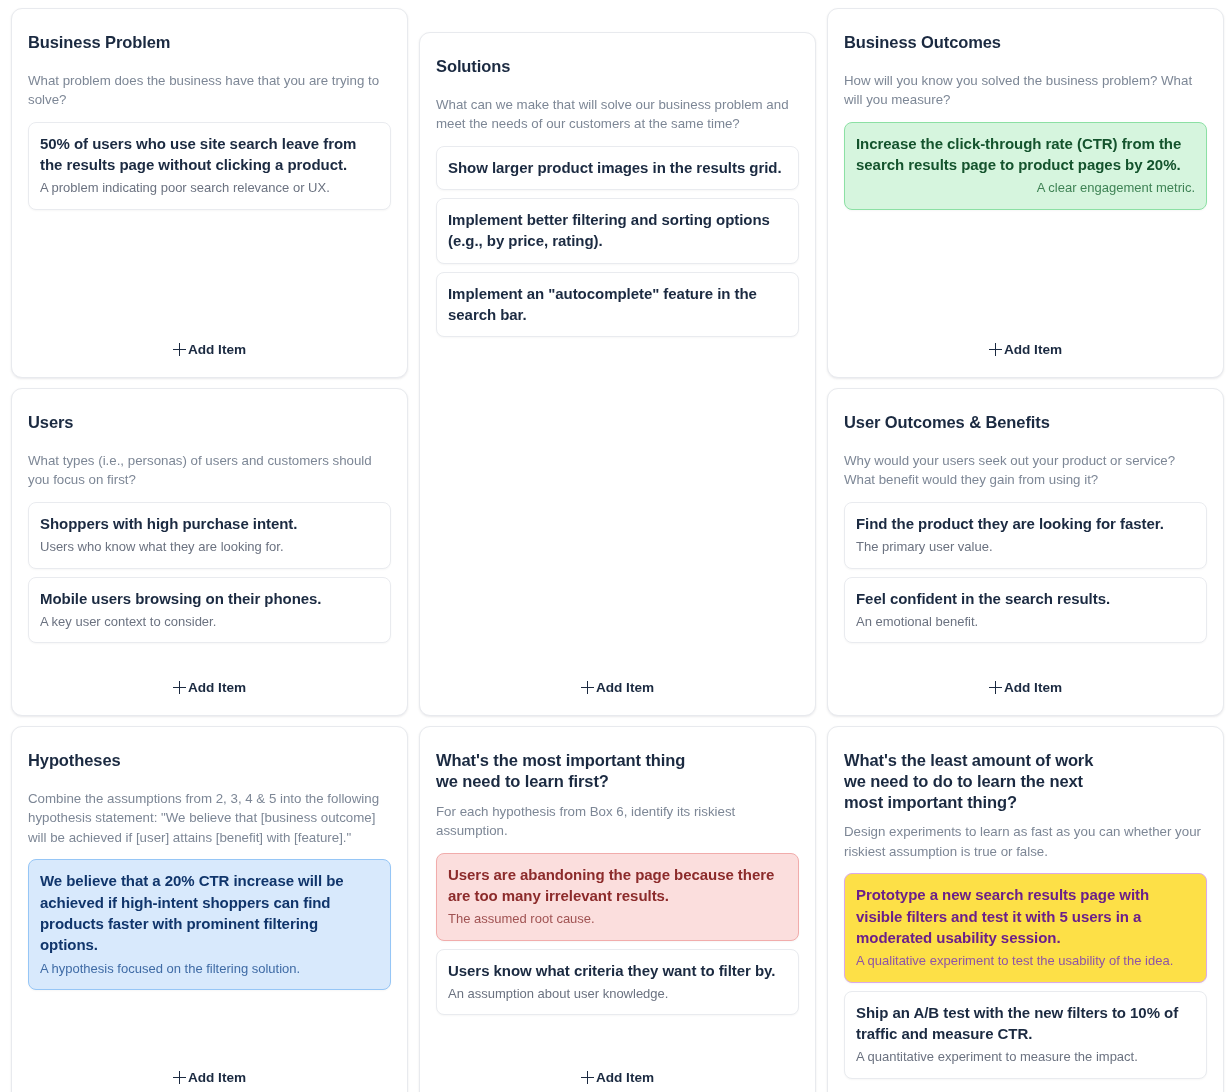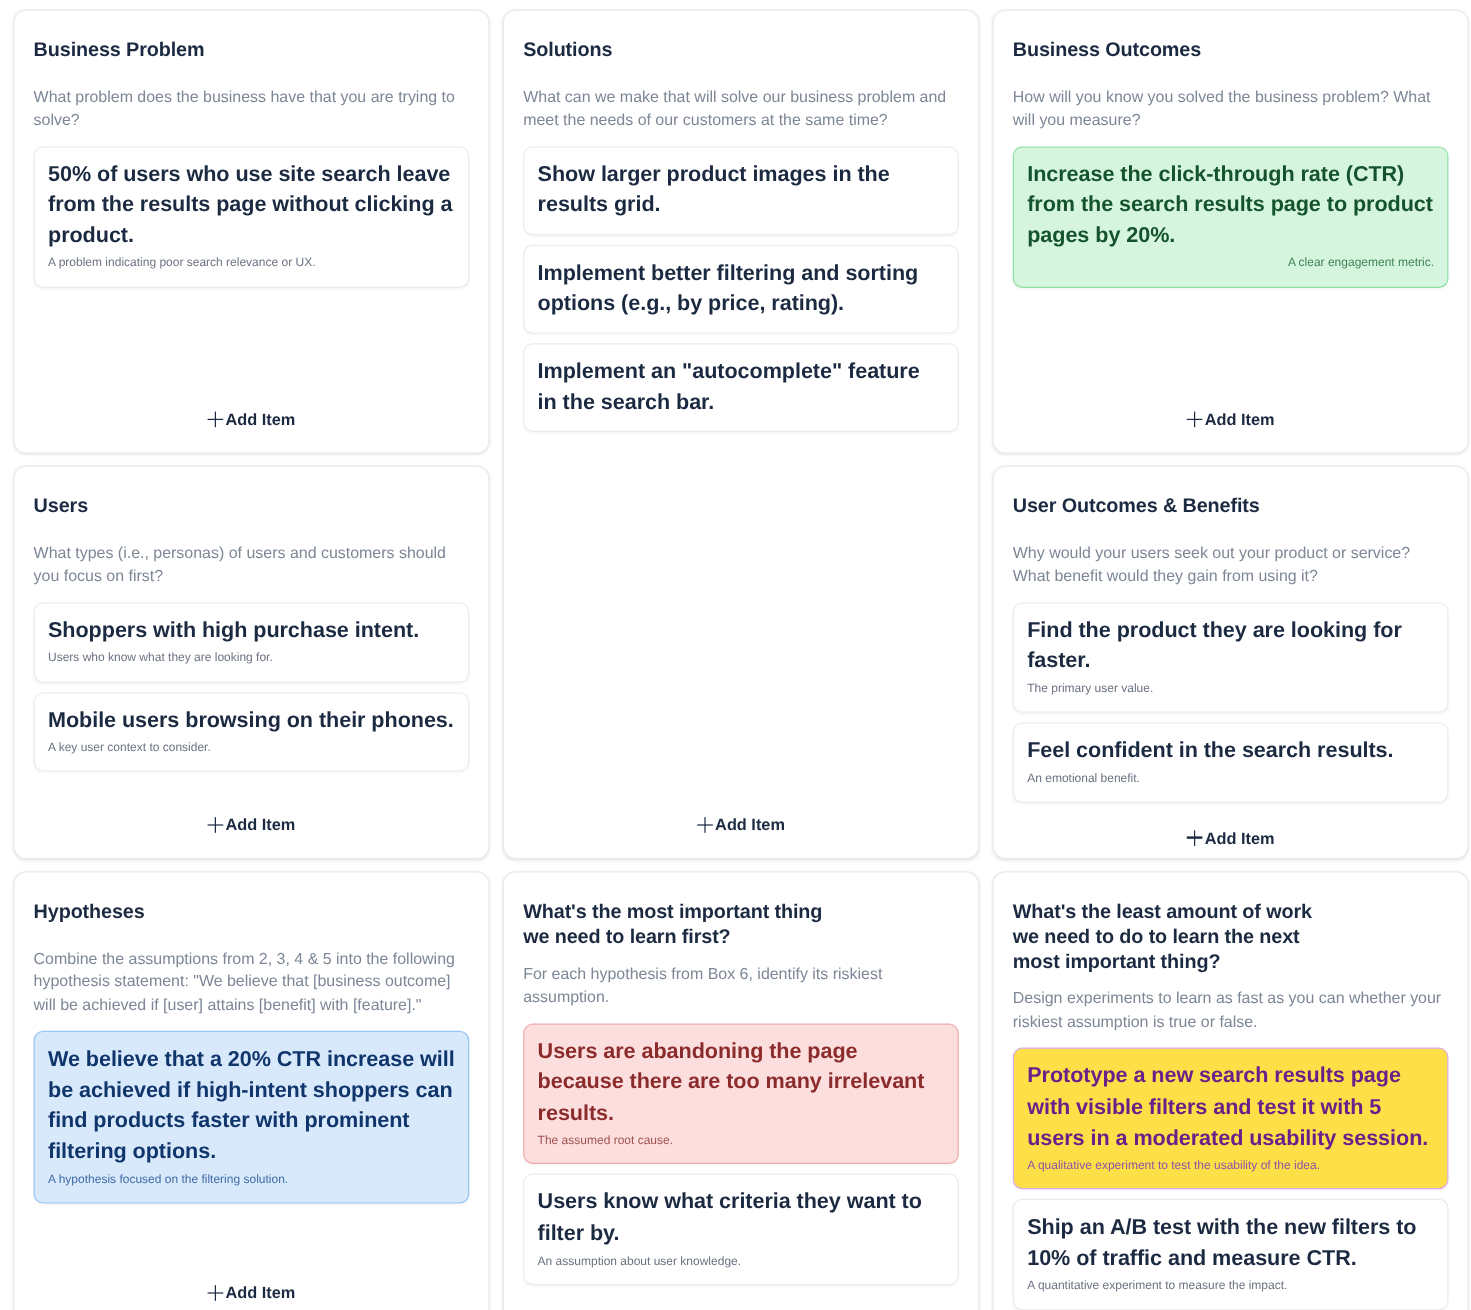--- a/index.html
+++ b/index.html
@@ -28,21 +28,21 @@
     border: 1px solid #e8eaee;
     border-radius: 11px;
     box-shadow: 0 1px 3px rgba(16,24,40,0.055), 0 1px 2px rgba(16,24,40,0.04);
     padding: 23px 16px 14px 16px;
     display: flex;
     flex-direction: column;
     overflow: hidden;
   }
 
   
-  .card.span2 { grid-row: span 2; }
+  .card.span2 { grid-row: span 2; margin-top: 24px; }
 
   .card-title {
     font-size: 16.5px;
     font-weight: bold;
     color: #1b2a41;
     line-height: 1.26;
     letter-spacing: -0.1px;
     margin-bottom: 6px;
     white-space: pre-line;
   }
@@ -65,29 +65,29 @@
 
   .item {
     border: 1px solid #e9ebef;
     border-radius: 8px;
     background: #ffffff;
     padding: 10px 11px 11px 11px;
     box-shadow: 0 1px 2px rgba(16,24,40,0.035);
   }
 
   .item-title {
-    font-size: 18px;
+    font-size: 15px;
     font-weight: bold;
     color: #1b2a41;
     line-height: 1.42;
     letter-spacing: -0.05px;
   }
 
   .item-sub {
-    font-size: 10px;
+    font-size: 13px;
     color: #6b7280;
     line-height: 1.42;
     margin-top: 4px;
   }
 
   
   .item.green  { background: #d6f5de; border-color: #8ce0a4; }
   .item.green .item-title { color: #14532d; }
   .item.green .item-sub   { color: #3f8355; text-align: right; }
 

